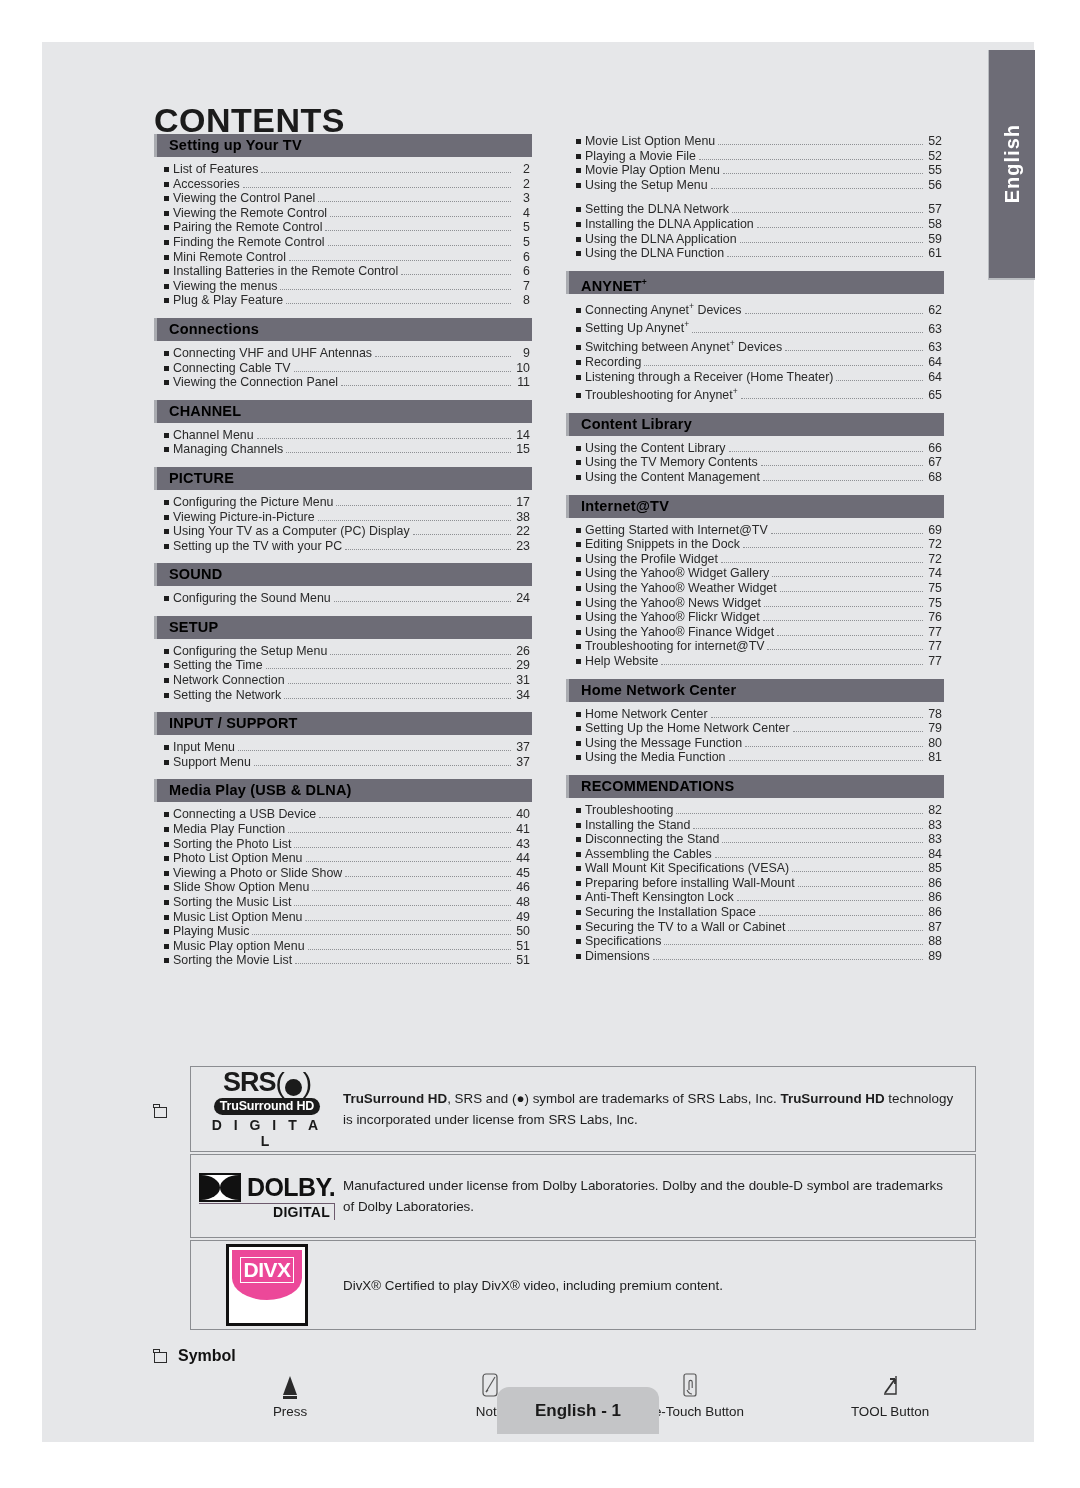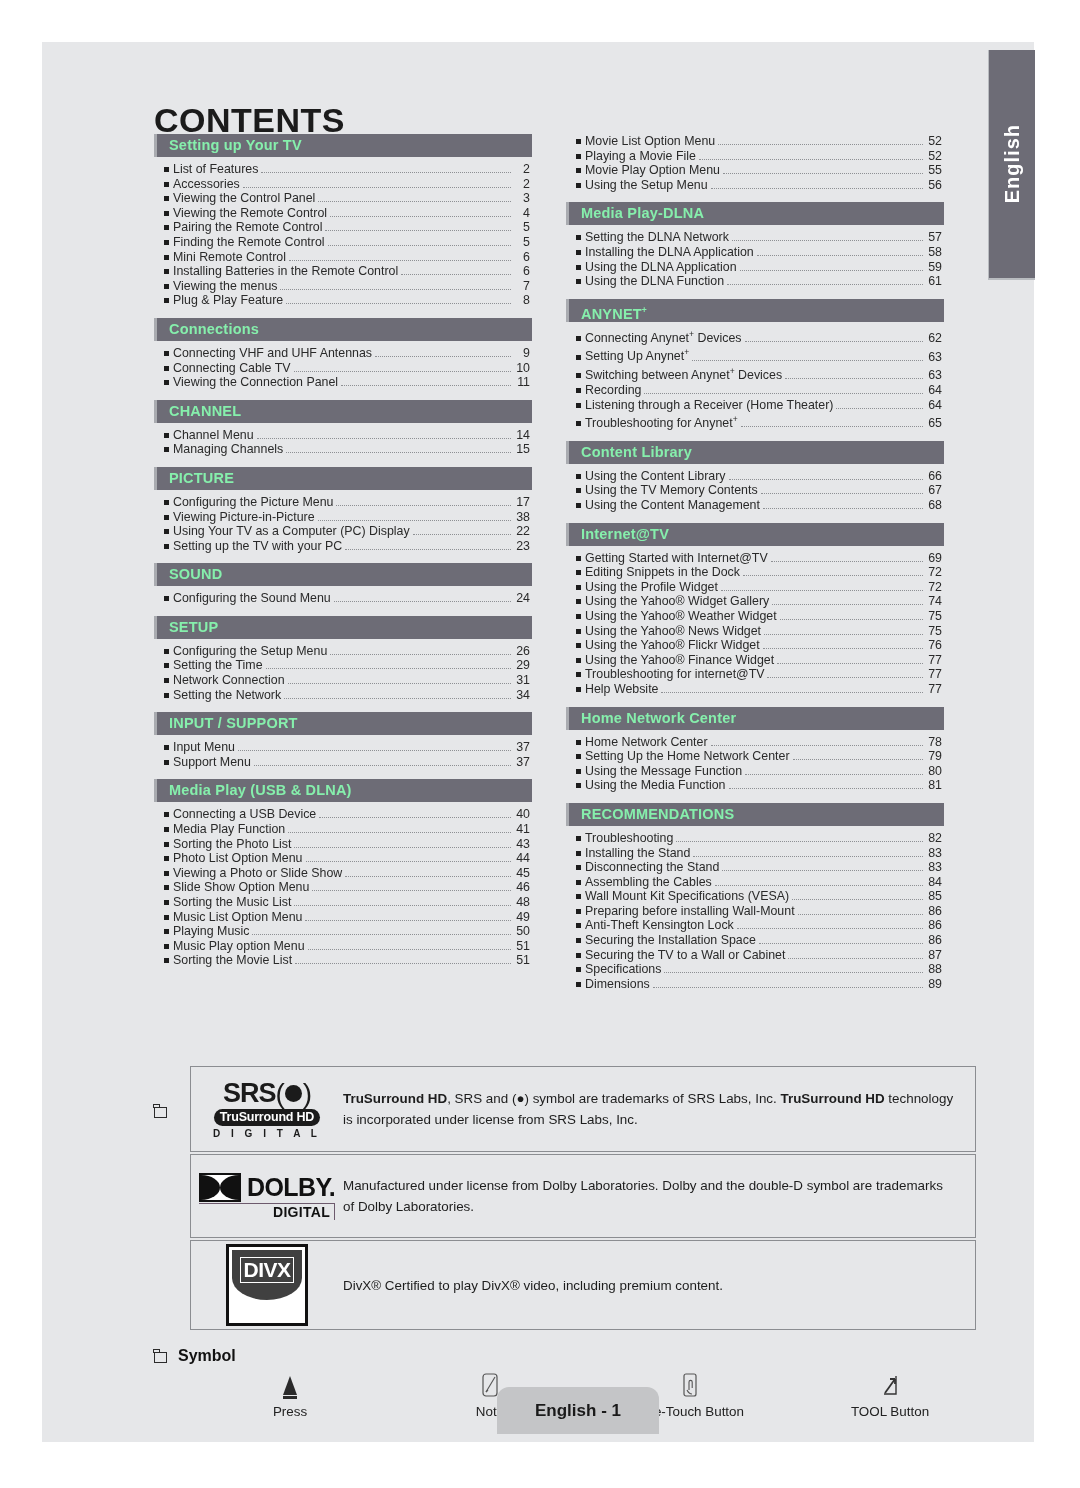--- a/index.html
+++ b/index.html
@@ -58,21 +58,21 @@
   .col {
     position: absolute;
     top: 0;
     width: 378px;
   }
   .col-left  { left: 0px; }
   .col-right { left: 412px; }
 
   .sec-head {
     background: #6d6c76;
-    color: #86efac;
+    color: #000000;
     font-weight: bold;
     font-size: 14.5px;
     height: 23px;
     line-height: 23px;
     padding-left: 12px;
     box-sizing: border-box;
     border-left: 3px solid #a9abb0;
     margin-bottom: 5px;
     letter-spacing: 0.2px;
   }
@@ -167,40 +167,40 @@
 
   
   .srs {
     width: 126px;
     text-align: center;
     color: #1b1b1b;
   }
   .srs-row1 {
     font-size: 27px; font-weight: bold; letter-spacing: -1px;
     line-height: 27px;
-    display: flex; align-items: center; justify-content: center;
+    display: flex; align-items: flex-end; justify-content: center;
   }
   .srs-paren { font-size: 28px; font-weight: normal; }
   .srs-dot {
     display:inline-block; width:17px; height:17px;
     background:#1b1b1b; border-radius:50%;
     margin: 0 1px;
   }
   .srs-row2 {
     margin-top: 2px;
     background: #1b1b1b; color: #fff;
     border-radius: 9px;
     font-size: 12.5px; font-weight: bold;
     padding: 1px 6px 2px 6px;
     display: inline-block;
     letter-spacing: -0.2px;
   }
   .srs-row3 {
     margin-top: 2px;
-    font-size: 10px; letter-spacing: 4px; font-weight: bold;
+    font-size: 14px; letter-spacing: 4px; font-weight: bold;
   }
 
   
   .dolby { color: #111; }
   .dolby-row1 { display: flex; align-items: center; }
   .dolby-mark {
     width: 38px; height: 25px;
     border: 2.5px solid #111;
     position: relative;
     margin-right: 6px;
@@ -227,21 +227,21 @@
   .divx {
     width: 76px; height: 76px;
     border: 3px solid #111;
     background: #fff;
     position: relative;
     overflow: hidden;
   }
   .divx-top {
     position: absolute; left: 3px; right: 3px; top: 3px;
     height: 50px;
-    background: #404040;
+    background: #ec4899;
     border-radius: 0 0 50% 50% / 0 0 44% 44%;
     color: #fff;
     display: flex; align-items: center; justify-content: center;
   }
   .divx-word {
     font-size: 21px; font-weight: bold; letter-spacing: -0.5px;
     position: relative; top: -5px;
     border: 1.5px solid #fff; padding: 0 2px;
   }
 
@@ -591,21 +591,20 @@
             </div>
             <div class="entry">
               <span class="bullet"></span>
               <span class="etitle">Using the Setup Menu</span>
               <span class="leader"></span>
               <span class="pg">56</span>
             </div>
           </div>
         </div>
         <div class="sec">
-          <div class="sec-head">Media Play-DLNA</div>
           <div class="entries">
             <div class="entry">
               <span class="bullet"></span>
               <span class="etitle">Setting the DLNA Network</span>
               <span class="leader"></span>
               <span class="pg">57</span>
             </div>
             <div class="entry">
               <span class="bullet"></span>
               <span class="etitle">Installing the DLNA Application</span>

